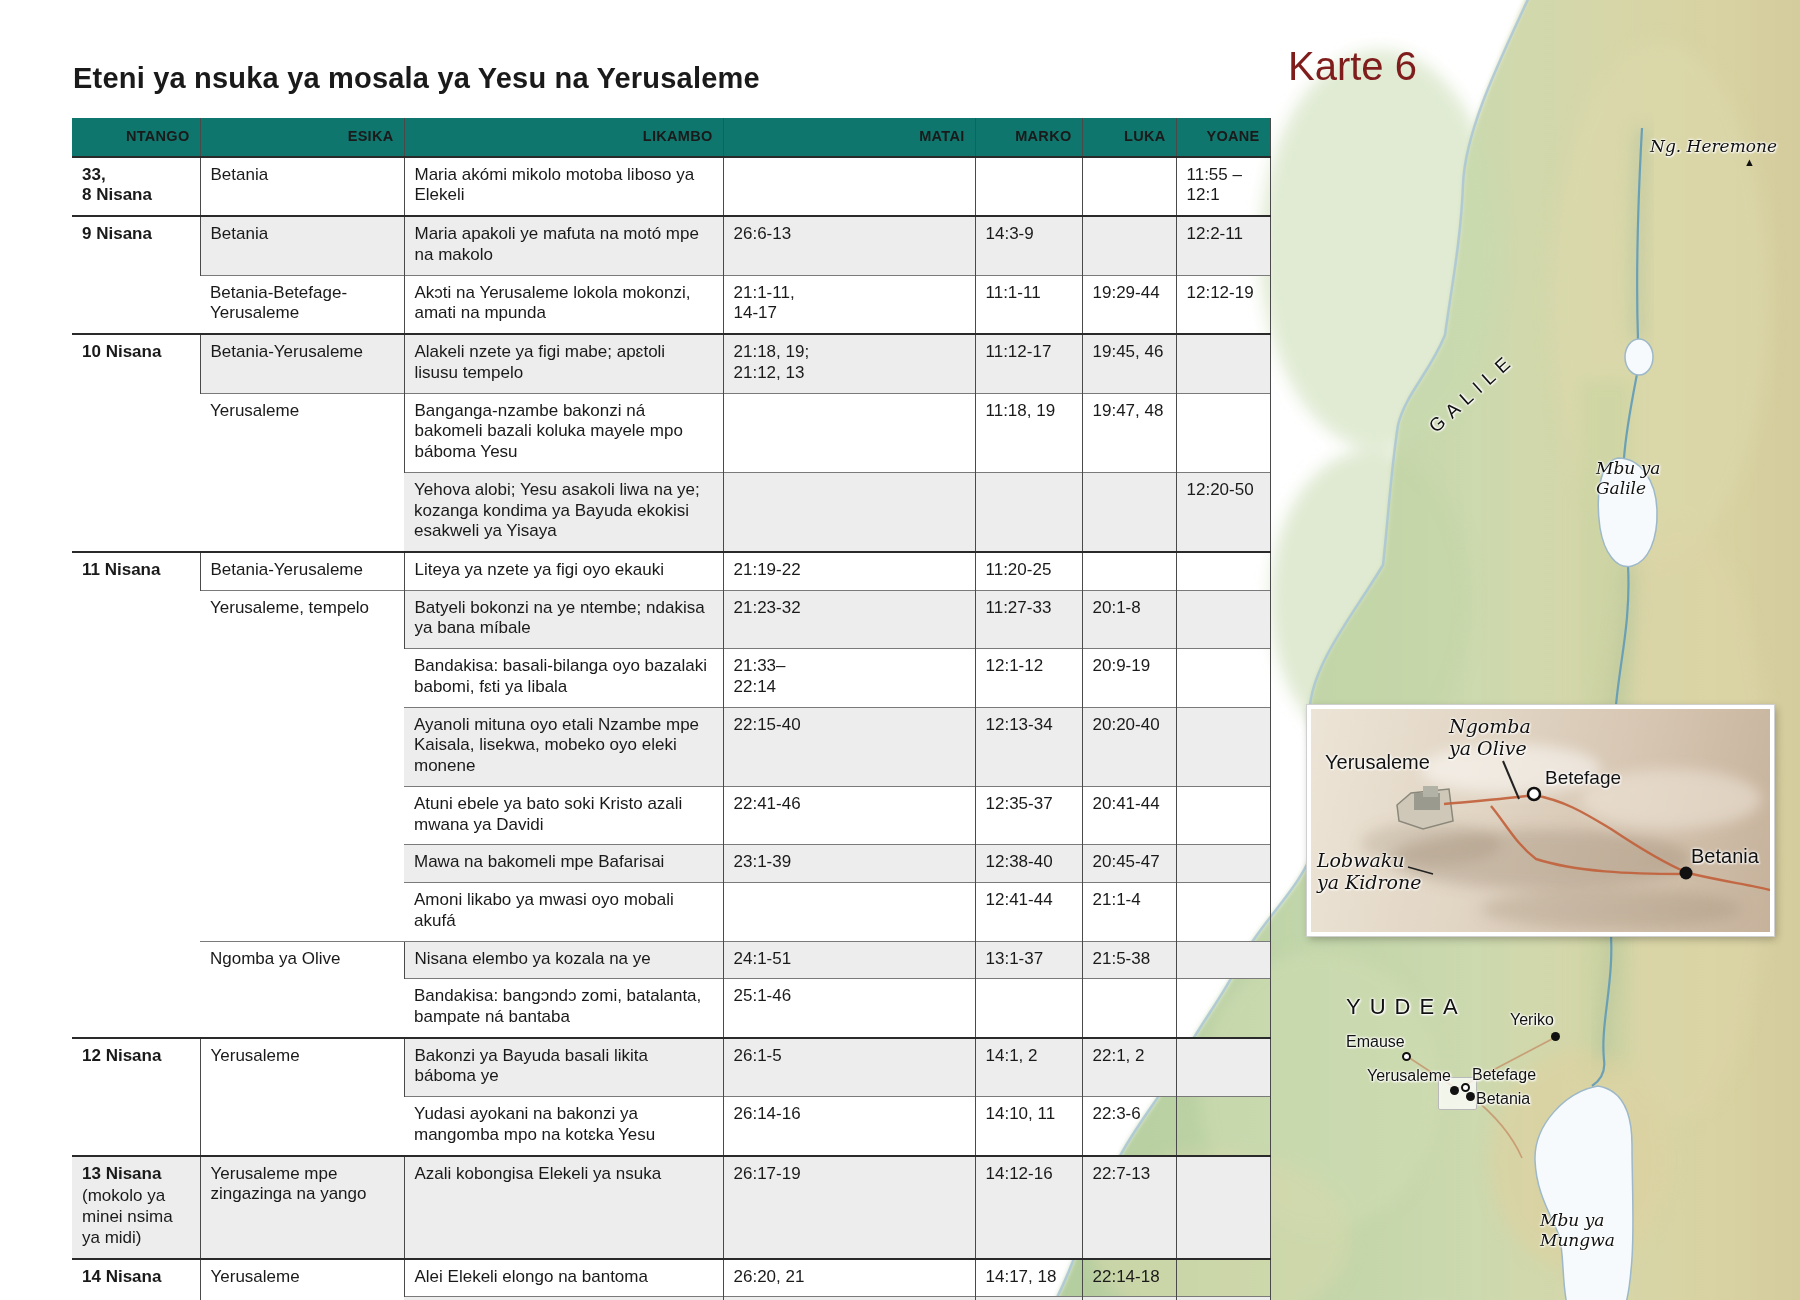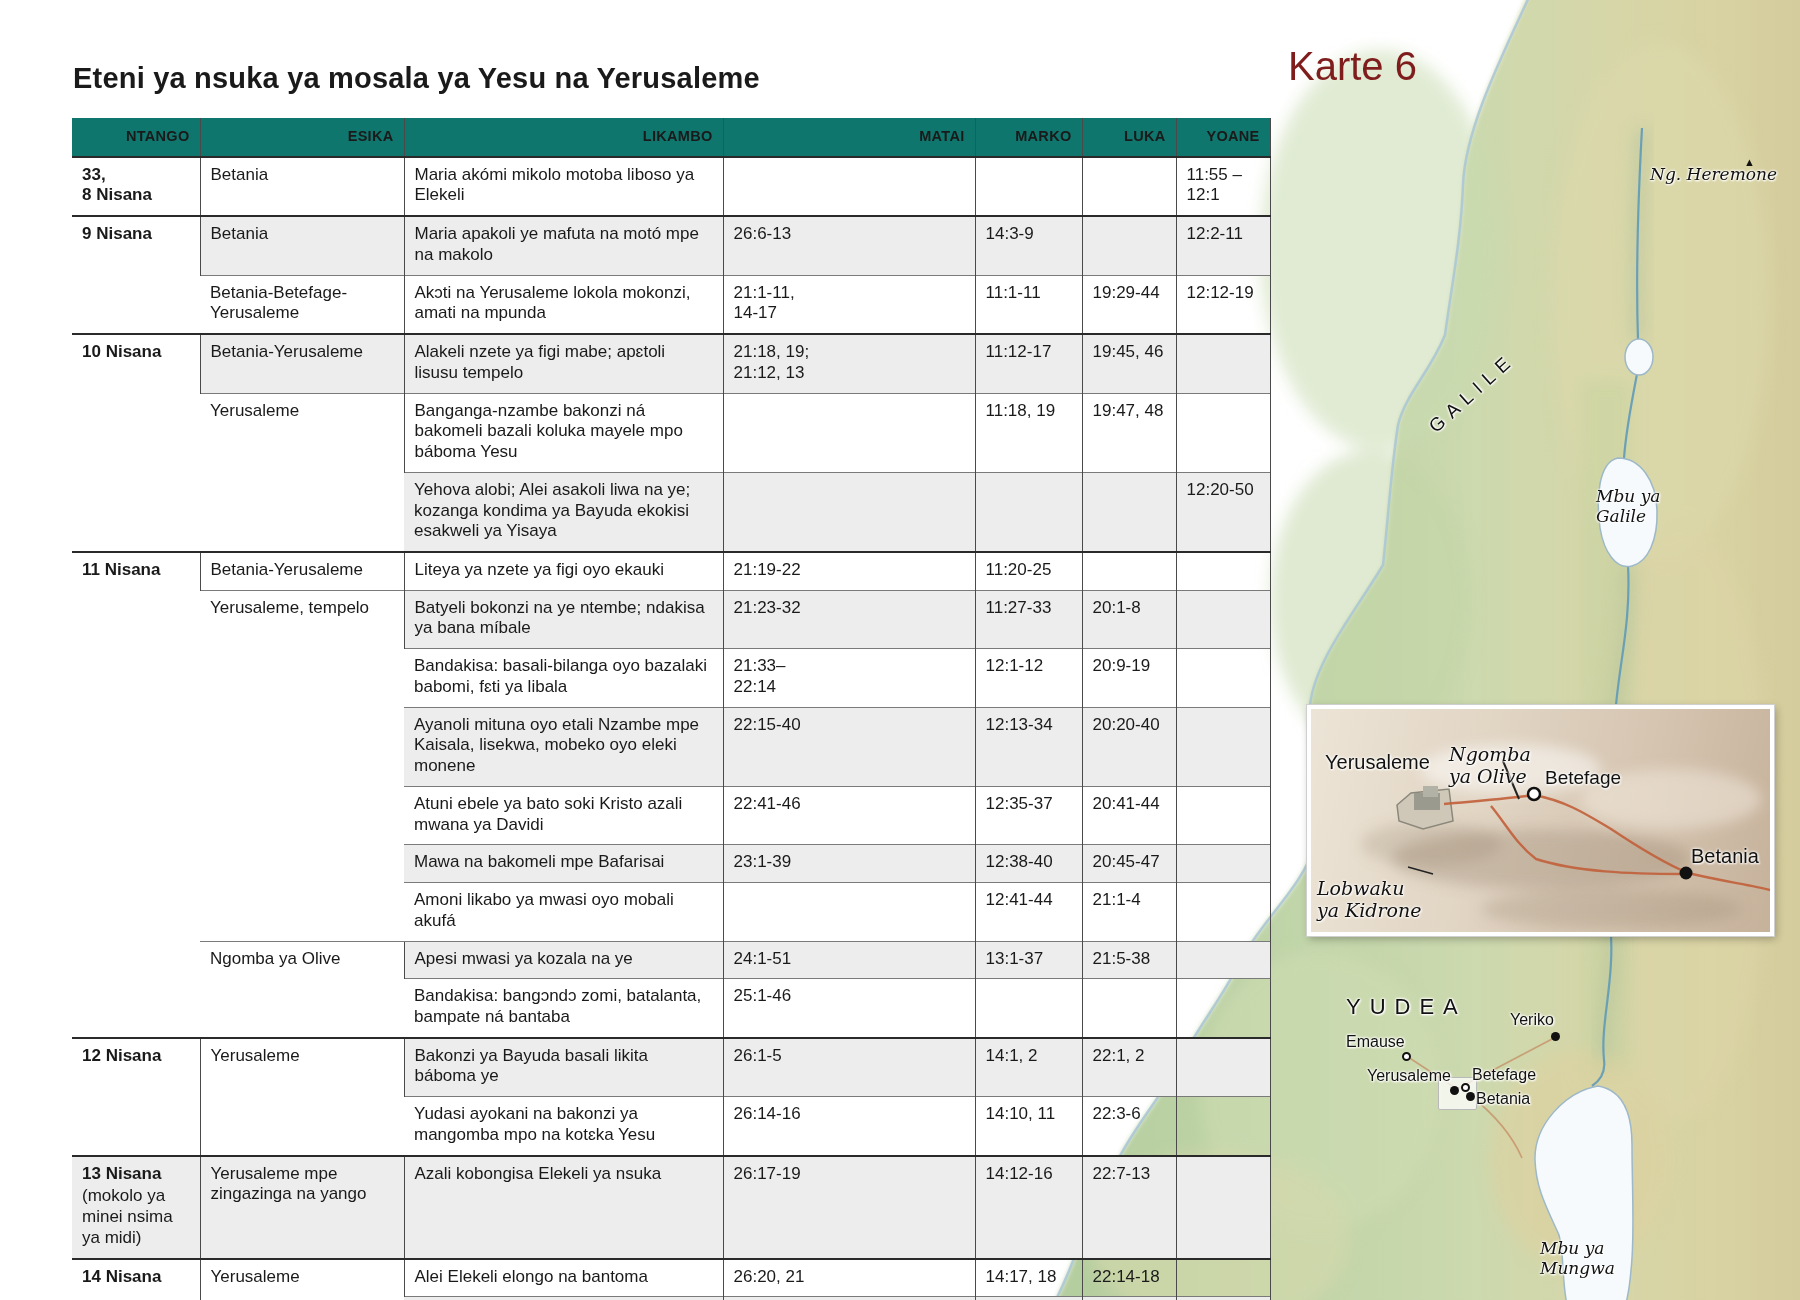--- a/index.html
+++ b/index.html
@@ -28,21 +28,21 @@
   .sched td.nt{font-weight:bold}
   .sched .pre{white-space:pre-line}
   .sched .note{display:block;font-weight:normal;margin-top:2px;}
 
   
   .map{position:absolute;left:1020px;top:0;width:780px;height:1300px;z-index:1;}
   .map svg.terrain{position:absolute;left:0;top:0;}
   .map-title{position:absolute;left:268px;top:44px;font-size:40px;font-weight:400;color:#7f1d1d;}
   .mlabel{position:absolute;font-size:16px;color:#111;white-space:pre-line;
           text-shadow:0 0 3px #fff,0 0 3px #fff,0 0 2px #fff,1px 1px 2px #fff;}
-  .serifit{font-family:"DejaVu Serif",serif;font-style:italic;margin-top:28px;}
+  .serifit{font-family:"DejaVu Serif",serif;font-style:italic;}
   .lbl-galile{left:398px;top:382px;font-size:19px;letter-spacing:7px;transform:rotate(-42deg);font-weight:500;}
   .lbl-yudea{left:326px;top:994px;font-size:22px;letter-spacing:9px;font-weight:500;}
   .dot{position:absolute;width:9px;height:9px;border-radius:50%;background:#111;}
   .ring{position:absolute;width:9px;height:9px;border-radius:50%;background:#fff;border:2px solid #111;box-sizing:border-box;}
   .peak{position:absolute;font-size:11px;color:#111;}
   .locator{position:absolute;left:418px;top:1077px;width:37px;height:31px;background:rgba(255,255,255,.75);
            border:1px solid #b9b9b9;border-radius:2px;}
 
   
   .inset{position:absolute;left:287px;top:705px;width:467px;height:231px;box-sizing:border-box;
@@ -242,21 +242,21 @@
     </tr>
     <tr>
       <td rowspan="2">Yerusaleme</td>
       <td>Banganga-nzambe bakonzi ná bakomeli bazali koluka mayele mpo báboma Yesu</td>
       <td></td>
       <td>11:18, 19</td>
       <td>19:47, 48</td>
       <td></td>
     </tr>
     <tr>
-      <td class="sh">Yehova alobi; Alei asakoli liwa na ye; kozanga kondima ya Bayuda ekokisi esakweli ya Yisaya</td>
+      <td class="sh">Yehova alobi; Yesu asakoli liwa na ye; kozanga kondima ya Bayuda ekokisi esakweli ya Yisaya</td>
       <td class="sh"></td>
       <td class="sh"></td>
       <td class="sh"></td>
       <td class="sh">12:20-50</td>
     </tr>
     <tr class="gs">
       <td class="nt" rowspan="9">11 Nisana</td>
       <td>Betania-Yerusaleme</td>
       <td>Liteya ya nzete ya figi oyo ekauki</td>
       <td>21:19-22</td>
@@ -303,21 +303,21 @@
     </tr>
     <tr>
       <td>Amoni likabo ya mwasi oyo mobali akufá</td>
       <td></td>
       <td>12:41-44</td>
       <td>21:1-4</td>
       <td></td>
     </tr>
     <tr>
       <td rowspan="2">Ngomba ya Olive</td>
-      <td class="sh">Apesi mwasi ya kozala na ye</td>
+      <td class="sh">Nisana elembo ya kozala na ye</td>
       <td class="sh">24:1-51</td>
       <td class="sh">13:1-37</td>
       <td class="sh">21:5-38</td>
       <td class="sh"></td>
     </tr>
     <tr>
       <td>Bandakisa: bangɔndɔ zomi, batalanta, bampate ná bantaba</td>
       <td>25:1-46</td>
       <td></td>
       <td></td>

